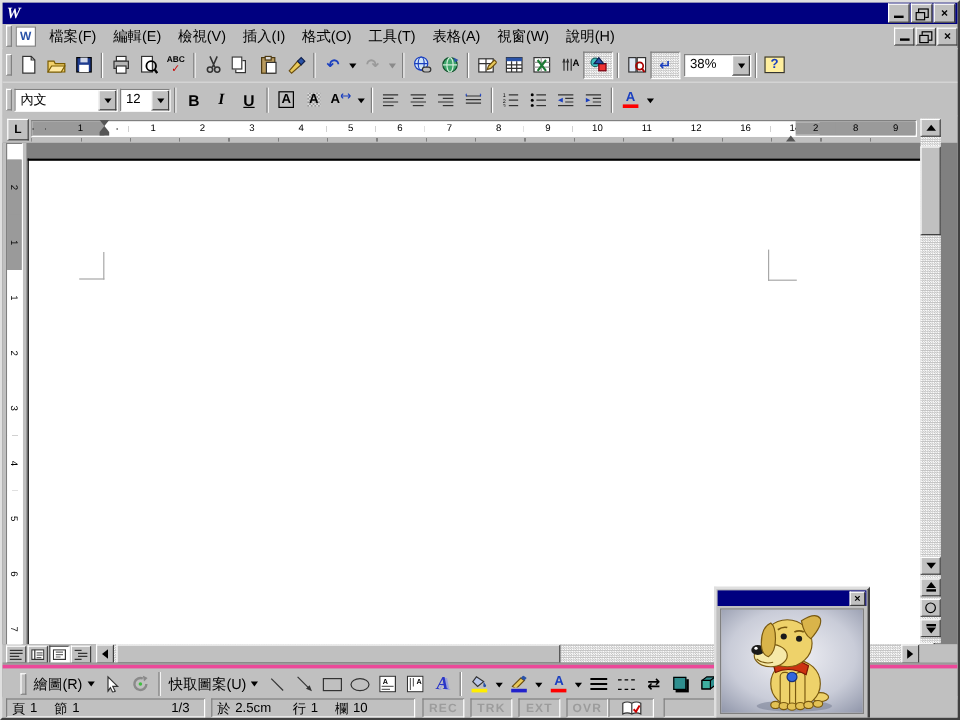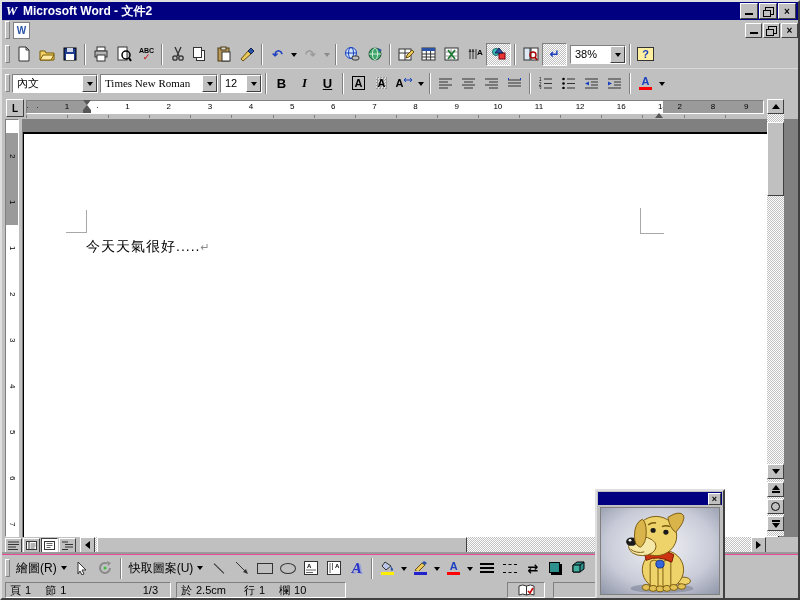--- a/index.html
+++ b/index.html
@@ -110,21 +110,21 @@
   .arr.right{border-top:4px solid transparent;border-bottom:4px solid transparent;border-left:5px solid #000;}
   .pagearr{display:flex;flex-direction:column;align-items:center;line-height:2px;}
   .pagearr .bar{width:8px;height:2px;background:#000;margin:1px 0;}
   .circle-glyph{width:7px;height:7px;border:1px solid #000;border-radius:50%;}
   #hscrollrow{position:absolute;top:535px;left:0;right:0;height:17px;background:#c0c0c0;}
   #htrack{position:absolute;left:78px;top:0;width:686px;height:16px;}
   .viewbtn{position:absolute;top:1px;width:17px;height:15px;background:#c0c0c0;
     border:1px solid;border-color:#fff #404040 #404040 #fff;display:flex;align-items:center;justify-content:center;box-sizing:border-box;}
   .viewbtn.pressed{border-color:#404040 #fff #fff #404040;background:#fff;}
   
-  #drawbar{top:552px;height:26px;border-top:1px solid #ec4899;box-shadow:0 -2px 0 #9a9a9a;}
+  #drawbar{top:552px;height:26px;border-top:3px solid #ec4899;box-shadow:0 -2px 0 #9a9a9a;padding-left:12px;}
   .labelbtn{display:flex;align-items:center;padding:2px 4px;font-size:12px;flex:none;}
   .labelbtn .caret{margin-left:4px;margin-top:2px;}
   
   #statusbar{top:578px;height:20px;background:#c0c0c0;font-size:11px;}
   .spanel{position:absolute;top:2px;height:16px;border:1px solid;border-color:#808080 #fff #fff #808080;
     display:flex;align-items:center;box-sizing:border-box;padding:0 4px;gap:4px;}
   .mode-box{width:33px;height:14px;border:1px solid;border-color:#808080 #fff #fff #808080;
     display:inline-flex;align-items:center;justify-content:center;color:#9c9c9c;font-size:10px;letter-spacing:1px;margin-right:5px;font-weight:bold;}
   #modewrap{position:absolute;left:350px;top:2px;display:flex;}
   
@@ -135,37 +135,47 @@
     display:flex;align-items:center;justify-content:center;font-size:9px;font-weight:bold;line-height:8px;}
   #assistant .abody{position:absolute;left:3px;right:3px;top:16px;bottom:3px;border:1px solid #808080;}
 </style>
 </head>
 <body>
 
 <div id="screen">
 
   <div id="titlebar" class="row">
     <span class="winlogo">W</span>
-    <span class="title">Microsoft Word - 文件2</span>
     <span class="capbtns">
       <span class="capbtn">
           <span class="glyph-min"></span>
         </span>
       <span class="capbtn">
           <span class="glyph-restore"></span>
         </span>
       <span class="capbtn">
           <span>×</span>
         </span>
     </span>
   </div>
 
   <div id="menubar" class="row">
     <span class="grip"></span>
     <span class="docicon">W</span>
+    <span style="display:flex">
+        <span class="menu-item">檔案(F)</span>
+        <span class="menu-item">編輯(E)</span>
+        <span class="menu-item">檢視(V)</span>
+        <span class="menu-item">插入(I)</span>
+        <span class="menu-item">格式(O)</span>
+        <span class="menu-item">工具(T)</span>
+        <span class="menu-item">表格(A)</span>
+        <span class="menu-item">視窗(W)</span>
+        <span class="menu-item">說明(H)</span>
+      </span>
     <span class="capbtns small">
       <span class="capbtn">
           <span class="glyph-min"></span>
         </span>
       <span class="capbtn">
           <span class="glyph-restore"></span>
         </span>
       <span class="capbtn">
           <span>×</span>
         </span>
@@ -333,26 +343,20 @@
     <span class="sep"></span>
     <span class="tbtn">
       <span style="background:#ffef9e;border:1px solid #333;padding:0 4px;font-weight:bold;color:#1a3fbf;font-size:11px">?</span>
       </span>
   </div>
 
   <div id="fmtbar" class="row toolbar">
     <span class="grip"></span>
     <span class="combo" style="width:86px">
       <span>內文</span>
-      <span class="cbtn">
-          <span class="caret"></span>
-        </span>
-      </span>
-    <span class="combo" style="width:118px;margin-left:2px;font-family:'Liberation Serif',serif">
-      <span>Times New Roman</span>
       <span class="cbtn">
           <span class="caret"></span>
         </span>
       </span>
     <span class="combo" style="width:42px;margin-left:2px">
       <span>12</span>
       <span class="cbtn">
           <span class="caret"></span>
         </span>
       </span>
@@ -513,23 +517,20 @@
               <span class="vrn">5</span>
               <span class="vrn">6</span>
               <span class="vrn">7</span>
             </div>
         </div>
       </div>
     </div>
     <div id="page">
       <div class="cropmark-left"></div>
       <div class="cropmark-right"></div>
-      <div id="doc-text-line">
-        <span>今天天氣很好.....</span><span class="pmark">↵</span>
-      </div>
     </div>
   </div>
 
   <div id="vscroll">
     <div class="track abs"></div>
     <div class="sbtn" style="left:0;top:0;width:17px;height:15px">
         <span class="arr up"></span>
       </div>
     <div class="sbtn" style="left:0;top:23px;width:17px;height:74px"></div>
     <div class="sbtn" style="left:0;top:365px;width:17px;height:15px">
@@ -705,20 +706,26 @@
       <span style="margin-left:auto;margin-right:8px">1/3</span>
     </div>
     <div class="spanel" style="left:174px;width:170px">
       <span>於</span>
       <span>2.5cm</span>
       <span style="margin-left:14px">行</span>
       <span>1</span>
       <span style="margin-left:10px">欄</span>
       <span>10</span>
     </div>
+    <div id="modewrap">
+        <span class="mode-box">REC</span>
+        <span class="mode-box">TRK</span>
+        <span class="mode-box">EXT</span>
+        <span class="mode-box">OVR</span>
+      </div>
     <div class="spanel" style="left:505px;width:38px;justify-content:center">
       <svg width="17" height="13">
           <path d="M1 2Q4.5 0 8.5 2Q12.5 0 16 2V11Q12.5 9 8.5 11Q4.5 9 1 11Z" fill="#fff" stroke="#333"></path>
           <line x1="8.5" y1="2" x2="8.5" y2="11" stroke="#333"></line>
           <path d="M10 7l2 2 3-5" fill="none" stroke="#cc0000" stroke-width="1.6"></path>
         </svg>
     </div>
     <div class="spanel" style="left:551px;width:44px"></div>
   </div>
 

